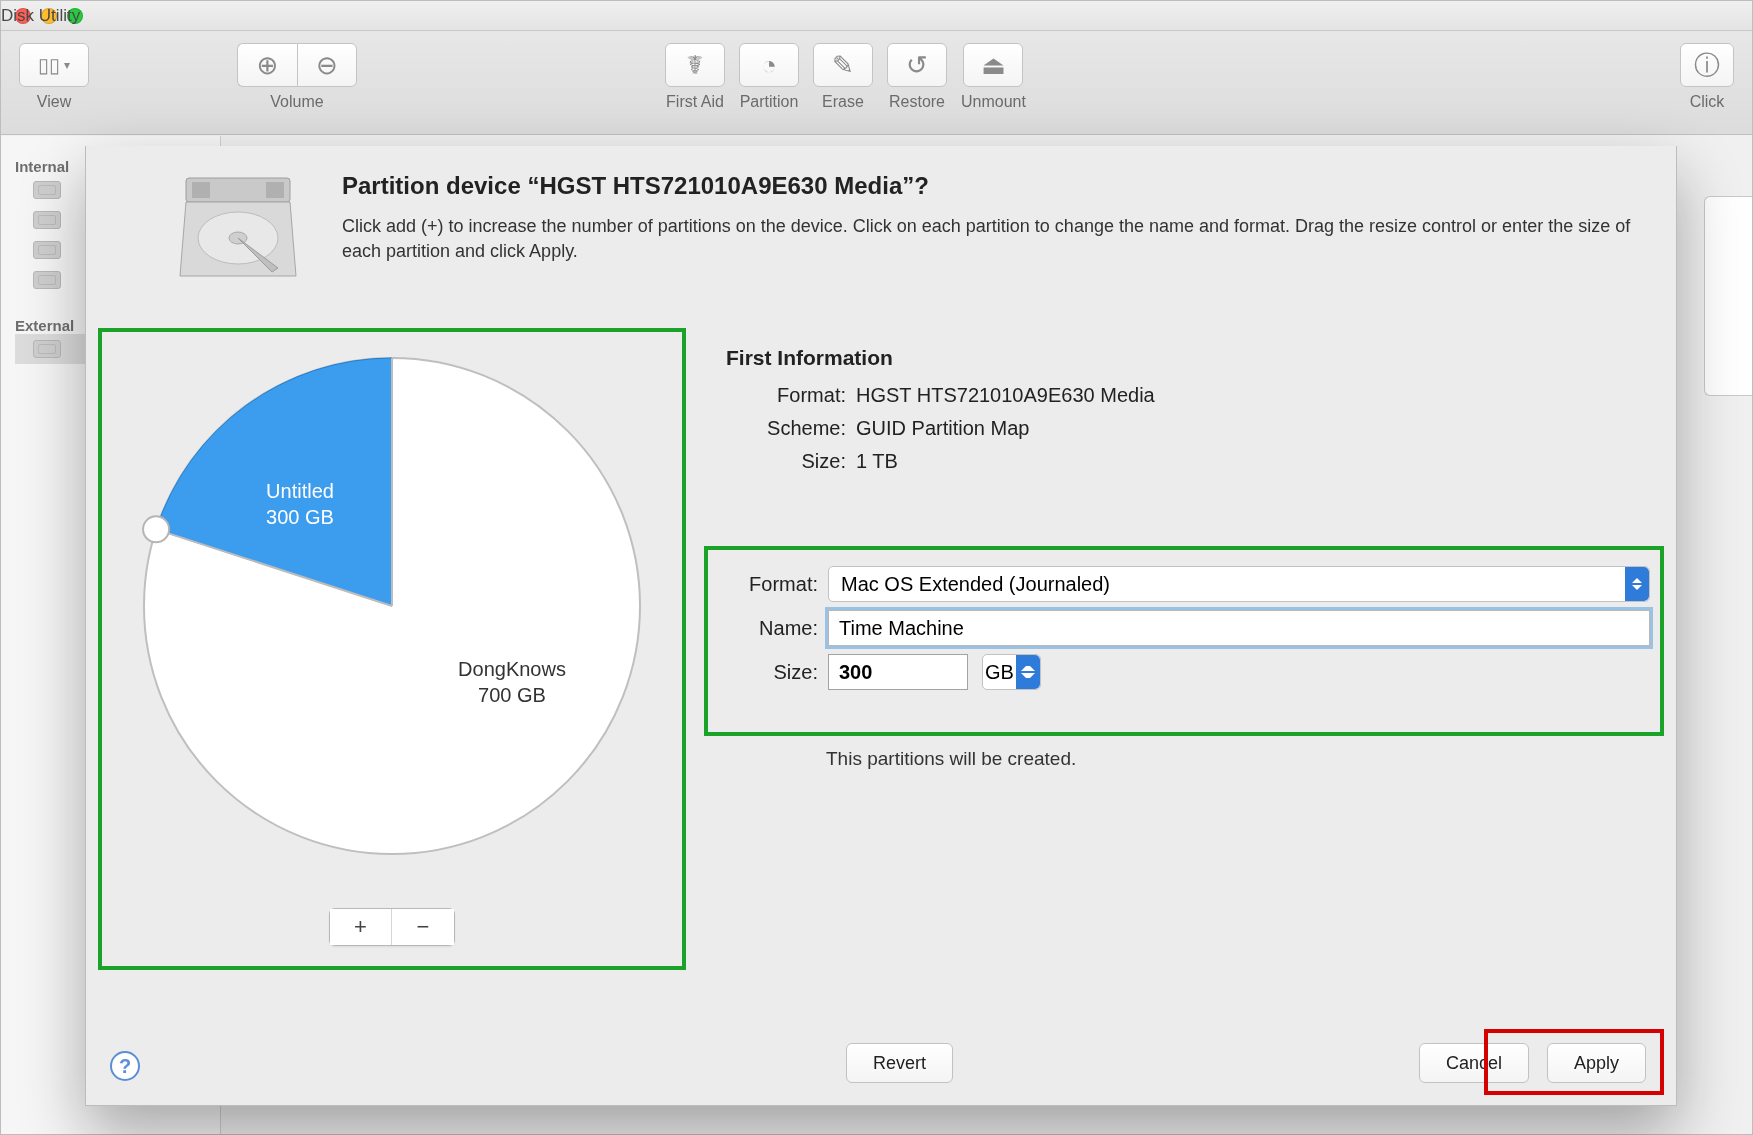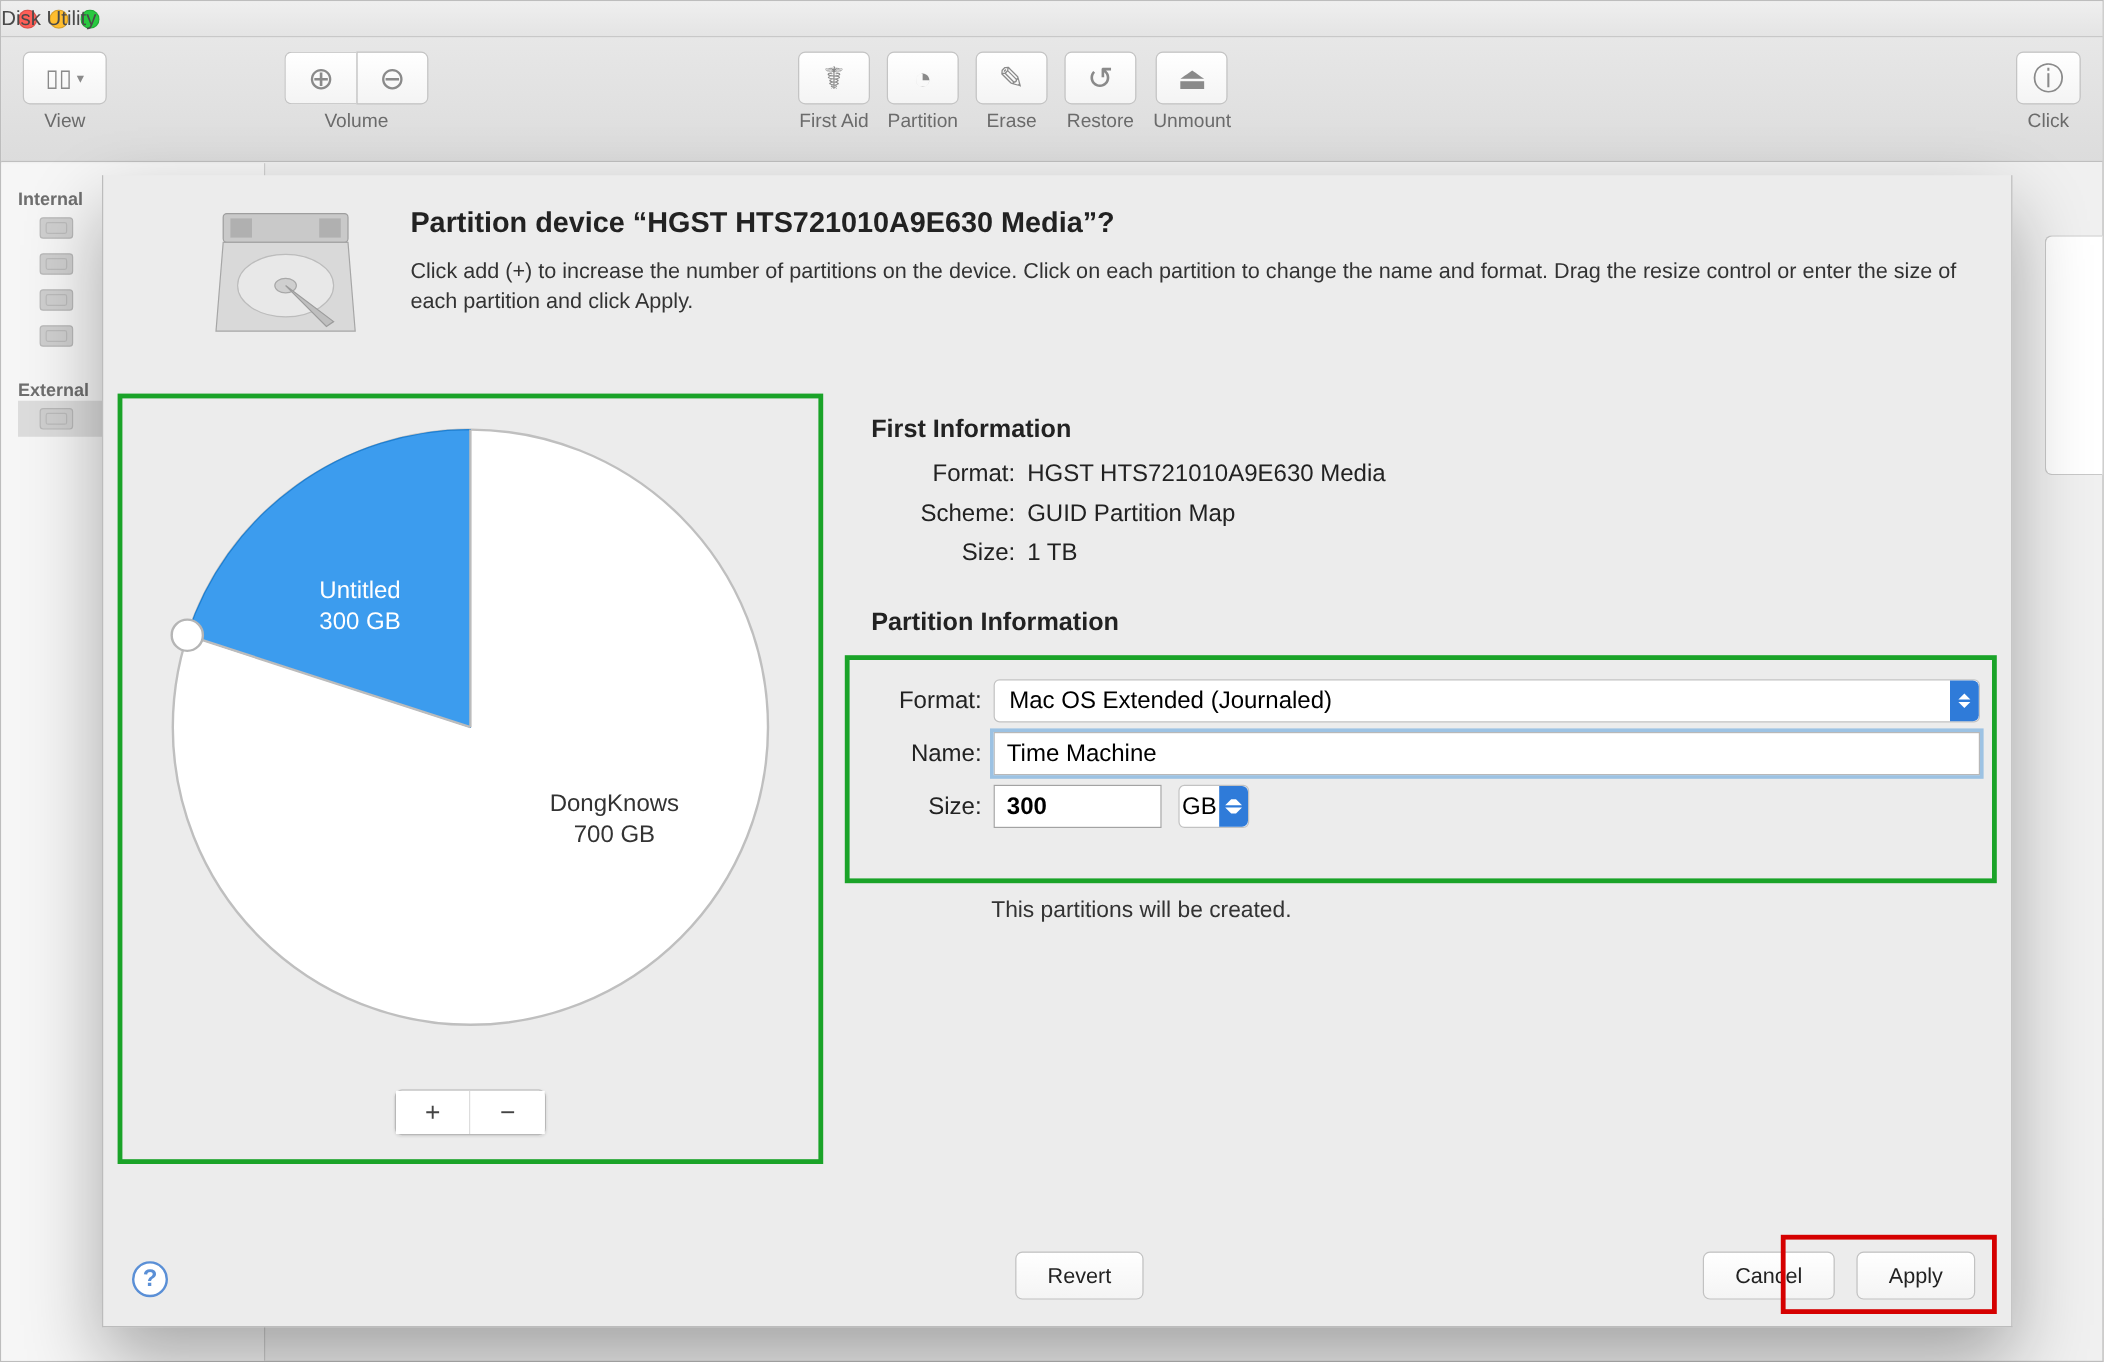--- a/index.html
+++ b/index.html
@@ -304,21 +304,20 @@
           </div>
         <div class="row">
             <div class="lab">Scheme:</div>
             <div class="val">GUID Partition Map</div>
           </div>
         <div class="row">
             <div class="lab">Size:</div>
             <div class="val">1 TB</div>
           </div>
 
-        <h3 style="margin-top:34px">Partition Information</h3>
       </div>
 
       <div class="part-box">
         <div class="fld">
           <div class="lab">Format:</div>
           <div class="select">
             <span>Mac OS Extended (Journaled)</span>
             <div class="sel-arrows">
                 <span class="up"></span>
                 <span class="dn"></span>

